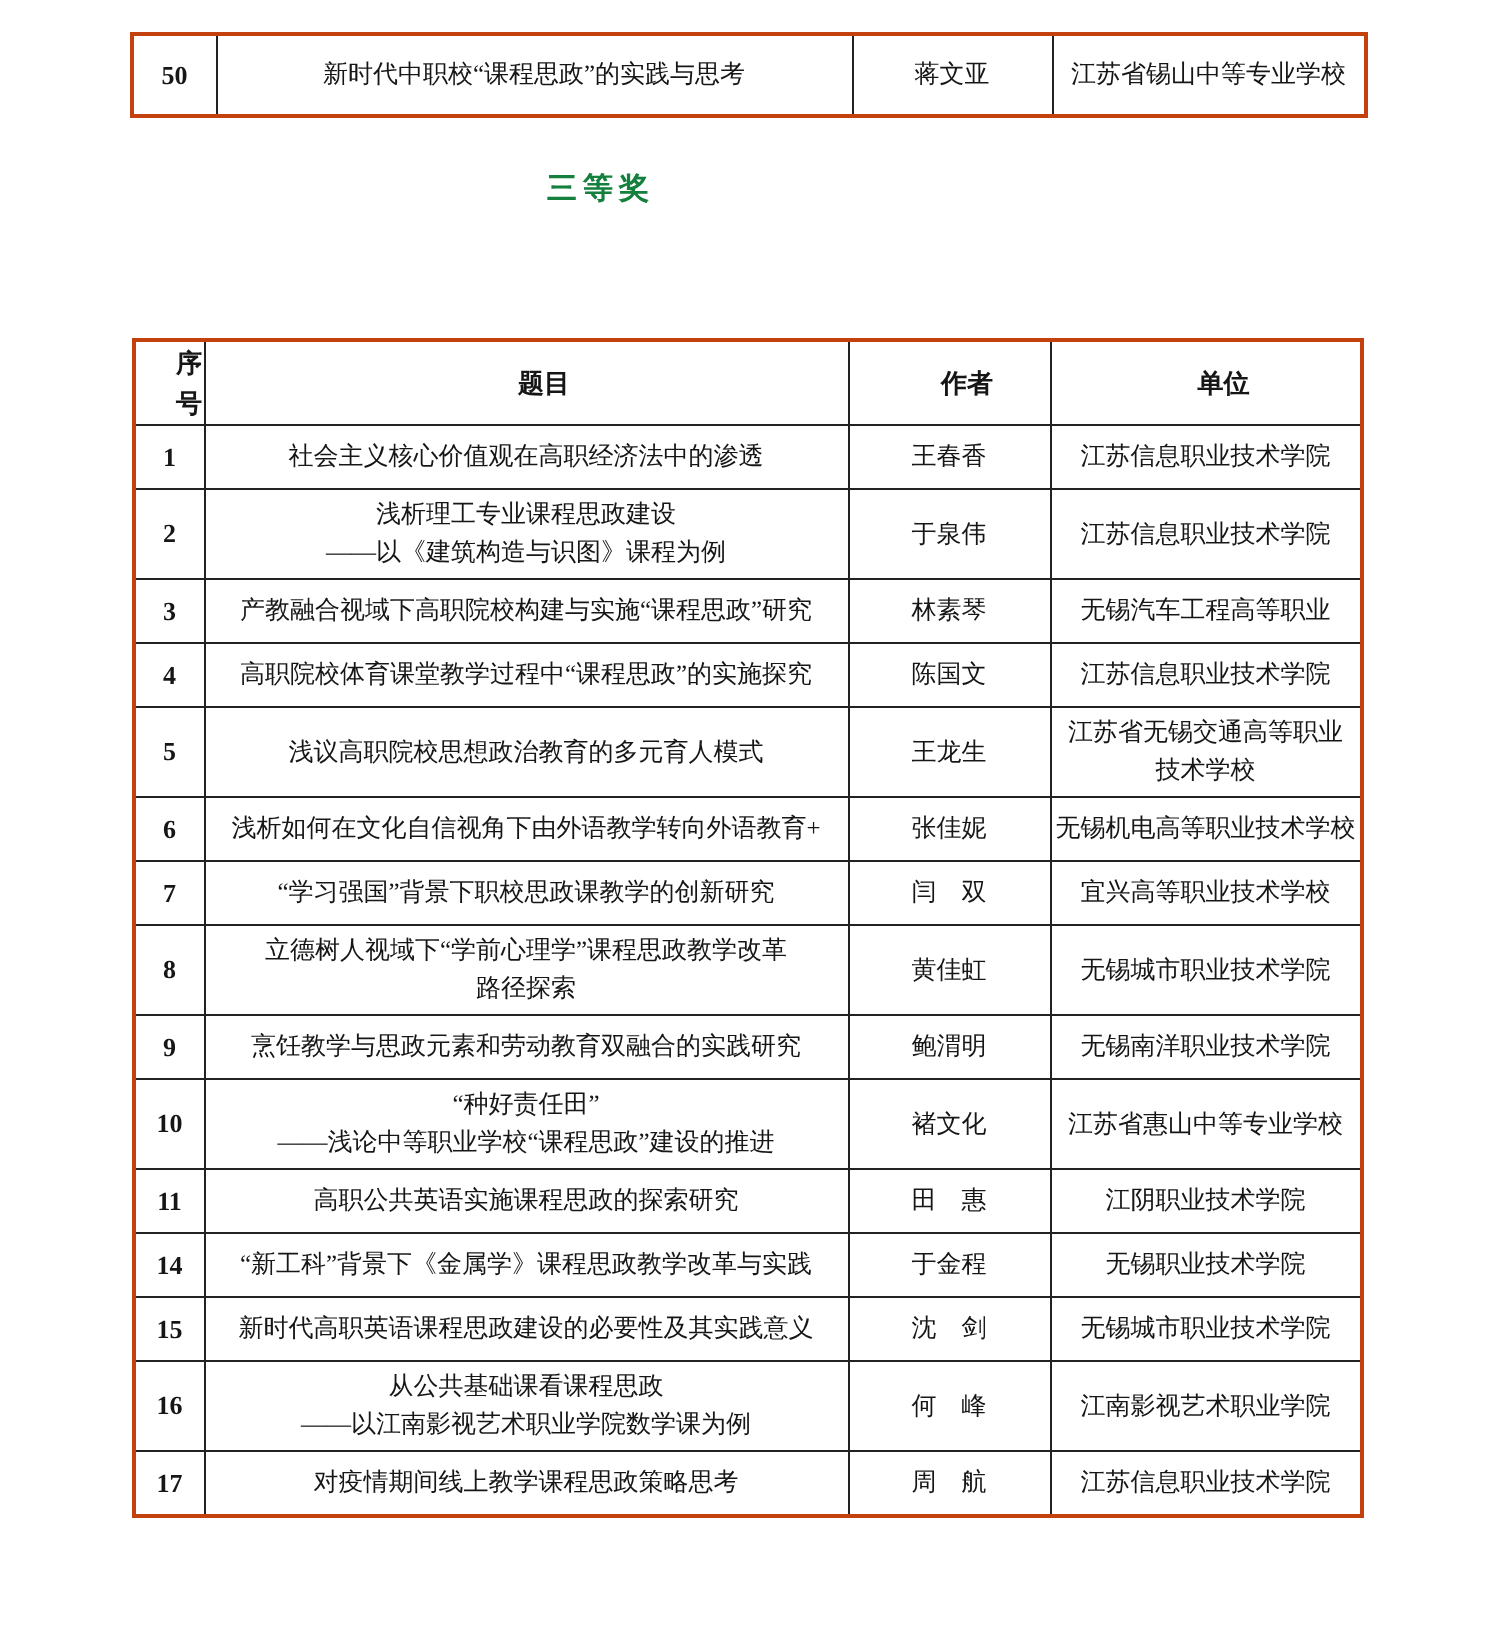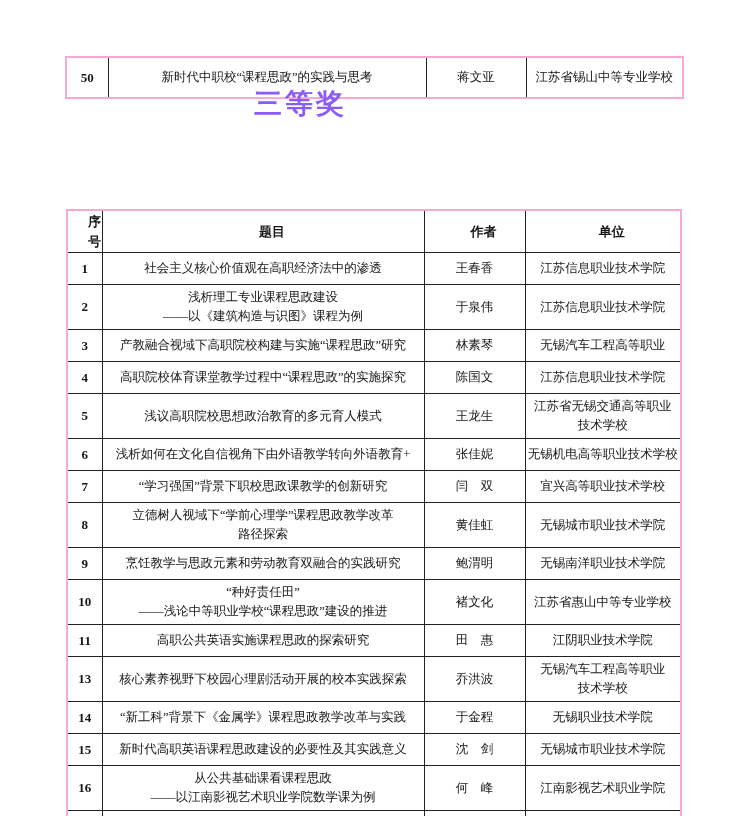--- a/index.html
+++ b/index.html
@@ -5,21 +5,21 @@
   html, body { margin:0; padding:0; }
   body {
     width:745px; height:816px;
     background:#ffffff;
     color:#161616;
     font-family:"Liberation Serif","DejaVu Serif",serif;
     position:relative;
     overflow:hidden;
   }
   table { border-collapse:collapse; table-layout:fixed; }
-  .prev-table, .main-table { border:2px solid #f9a8d4;margin-top:40px; }
+  .prev-table, .main-table { border:2px solid #c2410c; }
   td, th {
     border:1px solid #222222;
     text-align:center;
     vertical-align:middle;
     font-size:12.5px;
     line-height:1.5;
     padding:1px 2px;
     overflow:hidden;
     font-weight:400;
   }
@@ -37,24 +37,24 @@
   tr.row.tall td { height:42px; }
   .c-no {
     font-weight:700;
     font-size:13px;
   }
   .section-title {
     position:absolute;
     top:85px; left:0;
     width:601px;
     text-align:center;
-    font-size:28px;
+    font-size:15px;
     font-weight:700;
     letter-spacing:3px;
-    color:#8b5cf6;
+    color:#15803d;
   }
 </style>
 </head>
 <body>
 
 <table class="prev-table">
   <colgroup>
     <col style="width:42px">
     <col style="width:318px">
     <col style="width:100px">
@@ -239,35 +239,20 @@
         <td class="c-title">
           <div>高职公共英语实施课程思政的探索研究</div>
         </td>
         <td class="c-author">
           <div>田　惠</div>
         </td>
         <td class="c-org">
           <div>江阴职业技术学院</div>
         </td>
       </tr>
-      <tr class="row tall">
-        <td class="c-no">
-          <div>13</div>
-        </td>
-        <td class="c-title">
-          <div>核心素养视野下校园心理剧活动开展的校本实践探索</div>
-        </td>
-        <td class="c-author">
-          <div>乔洪波</div>
-        </td>
-        <td class="c-org">
-          <div>无锡汽车工程高等职业</div>
-          <div>技术学校</div>
-        </td>
-      </tr>
       <tr class="row">
         <td class="c-no">
           <div>14</div>
         </td>
         <td class="c-title">
           <div>“新工科”背景下《金属学》课程思政教学改革与实践</div>
         </td>
         <td class="c-author">
           <div>于金程</div>
         </td>

